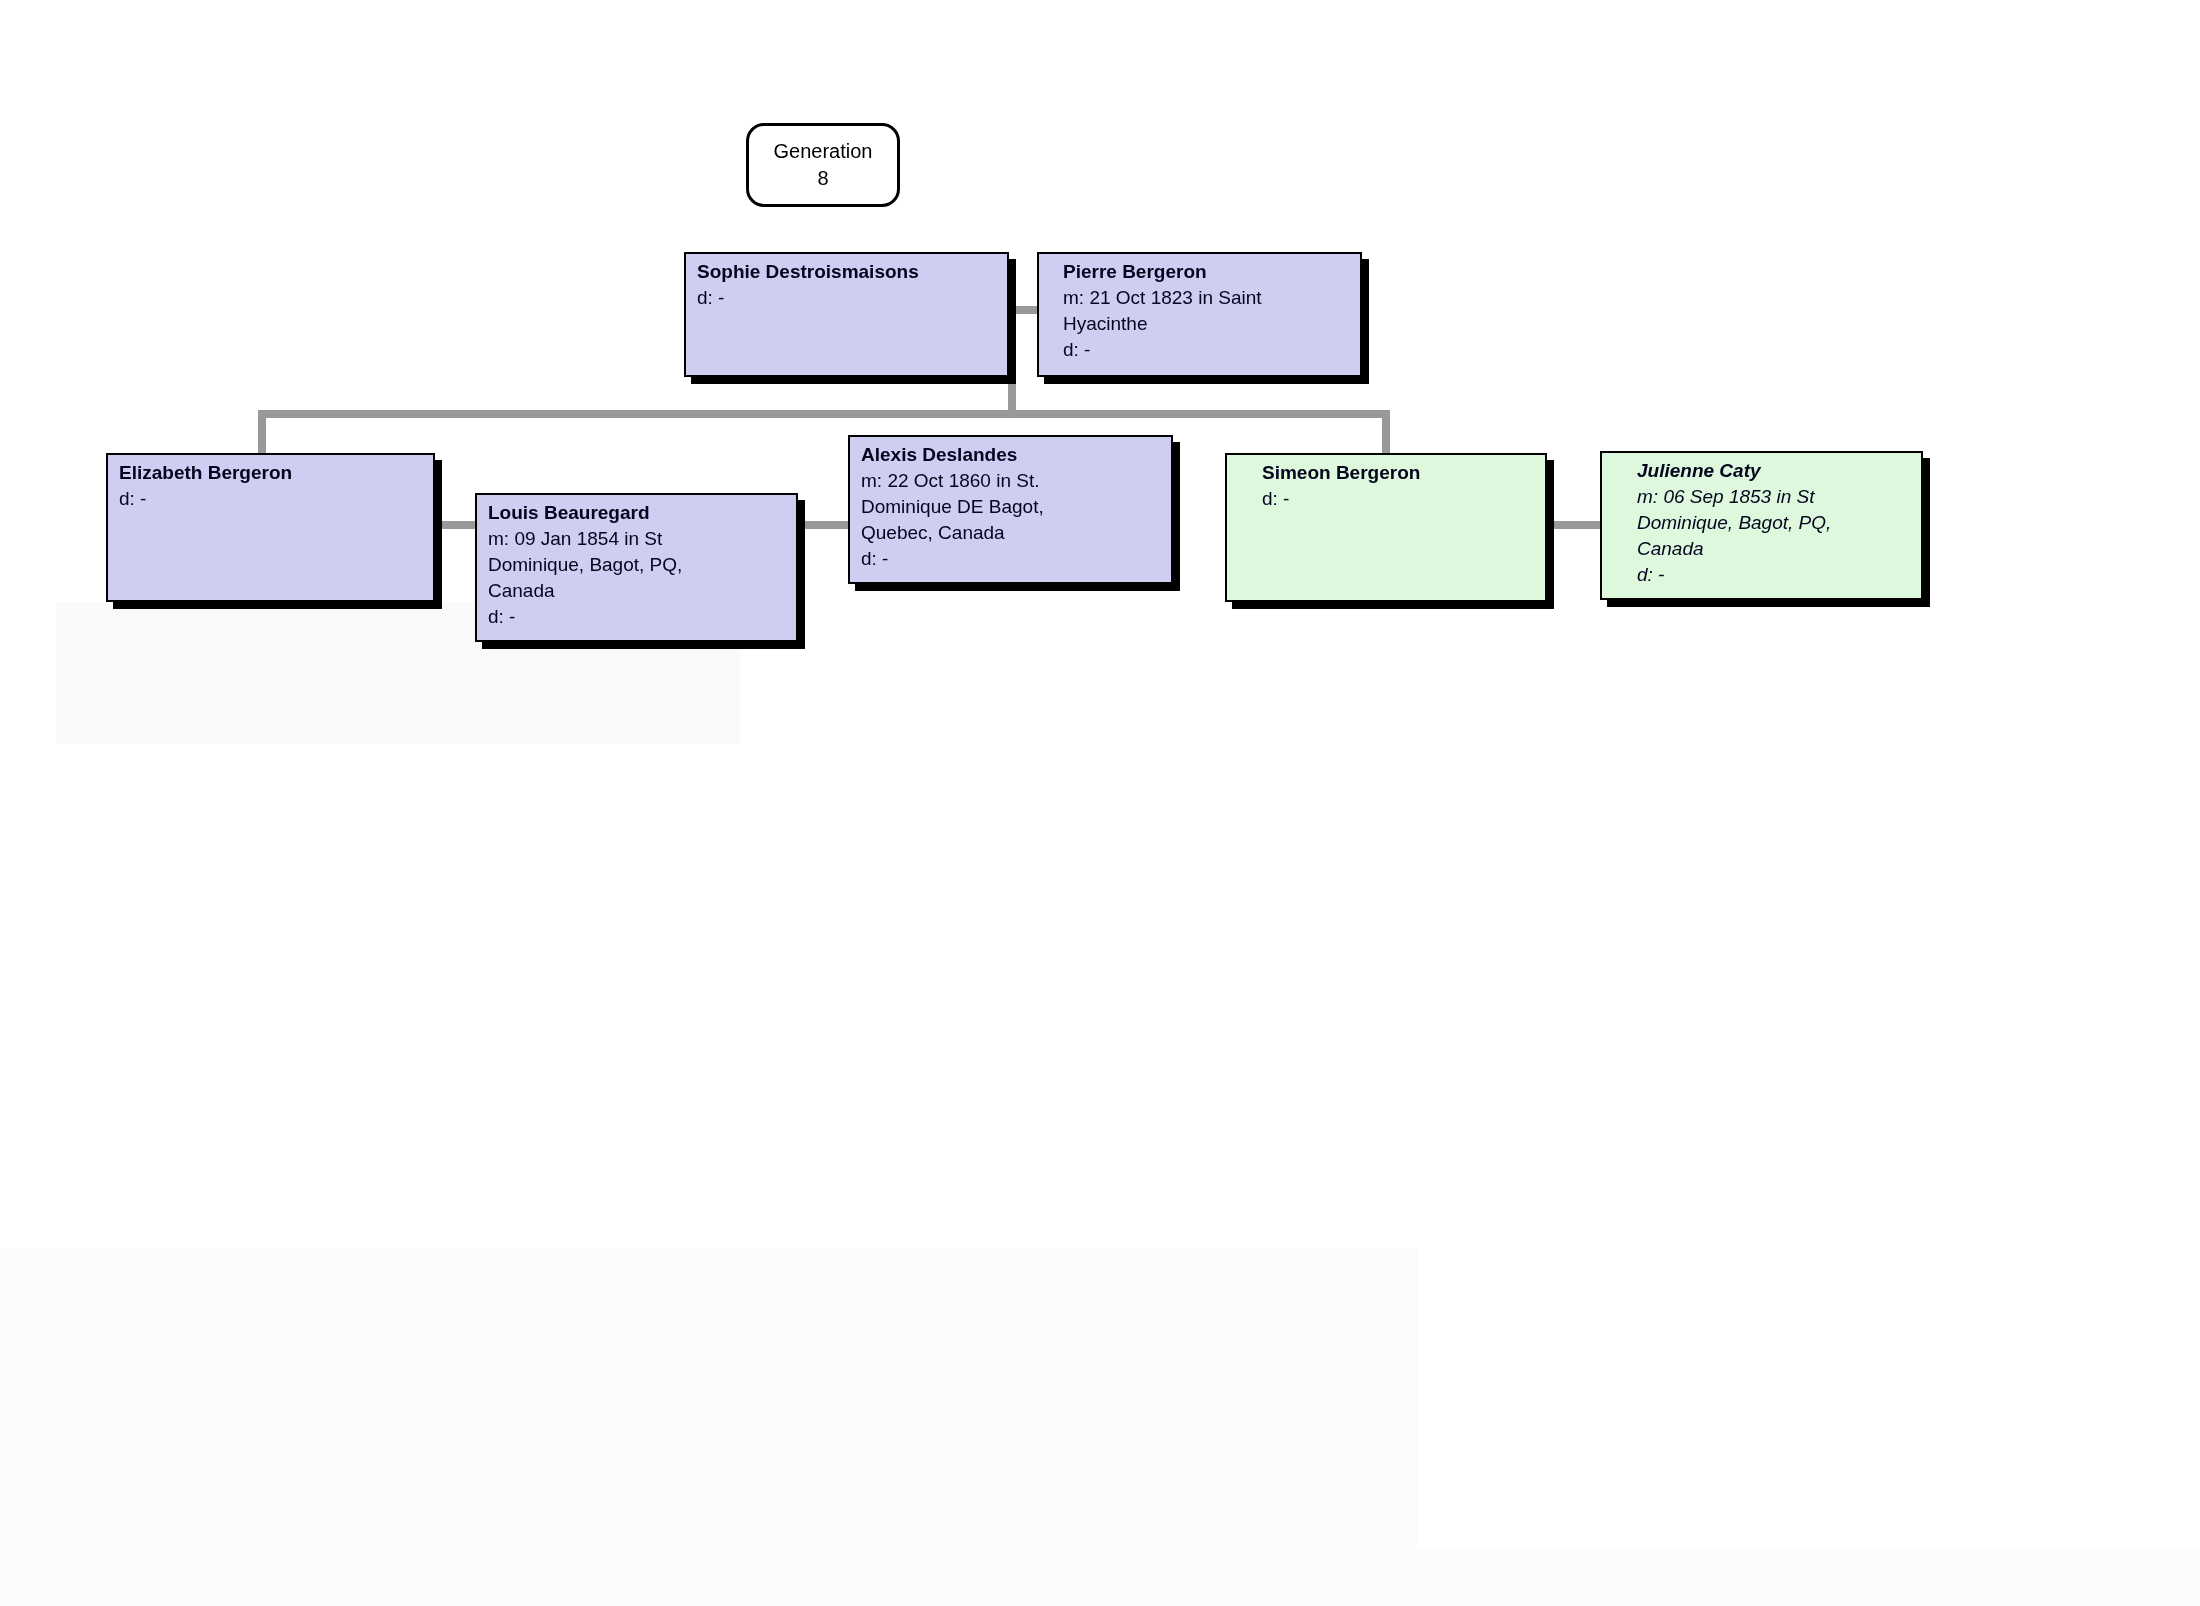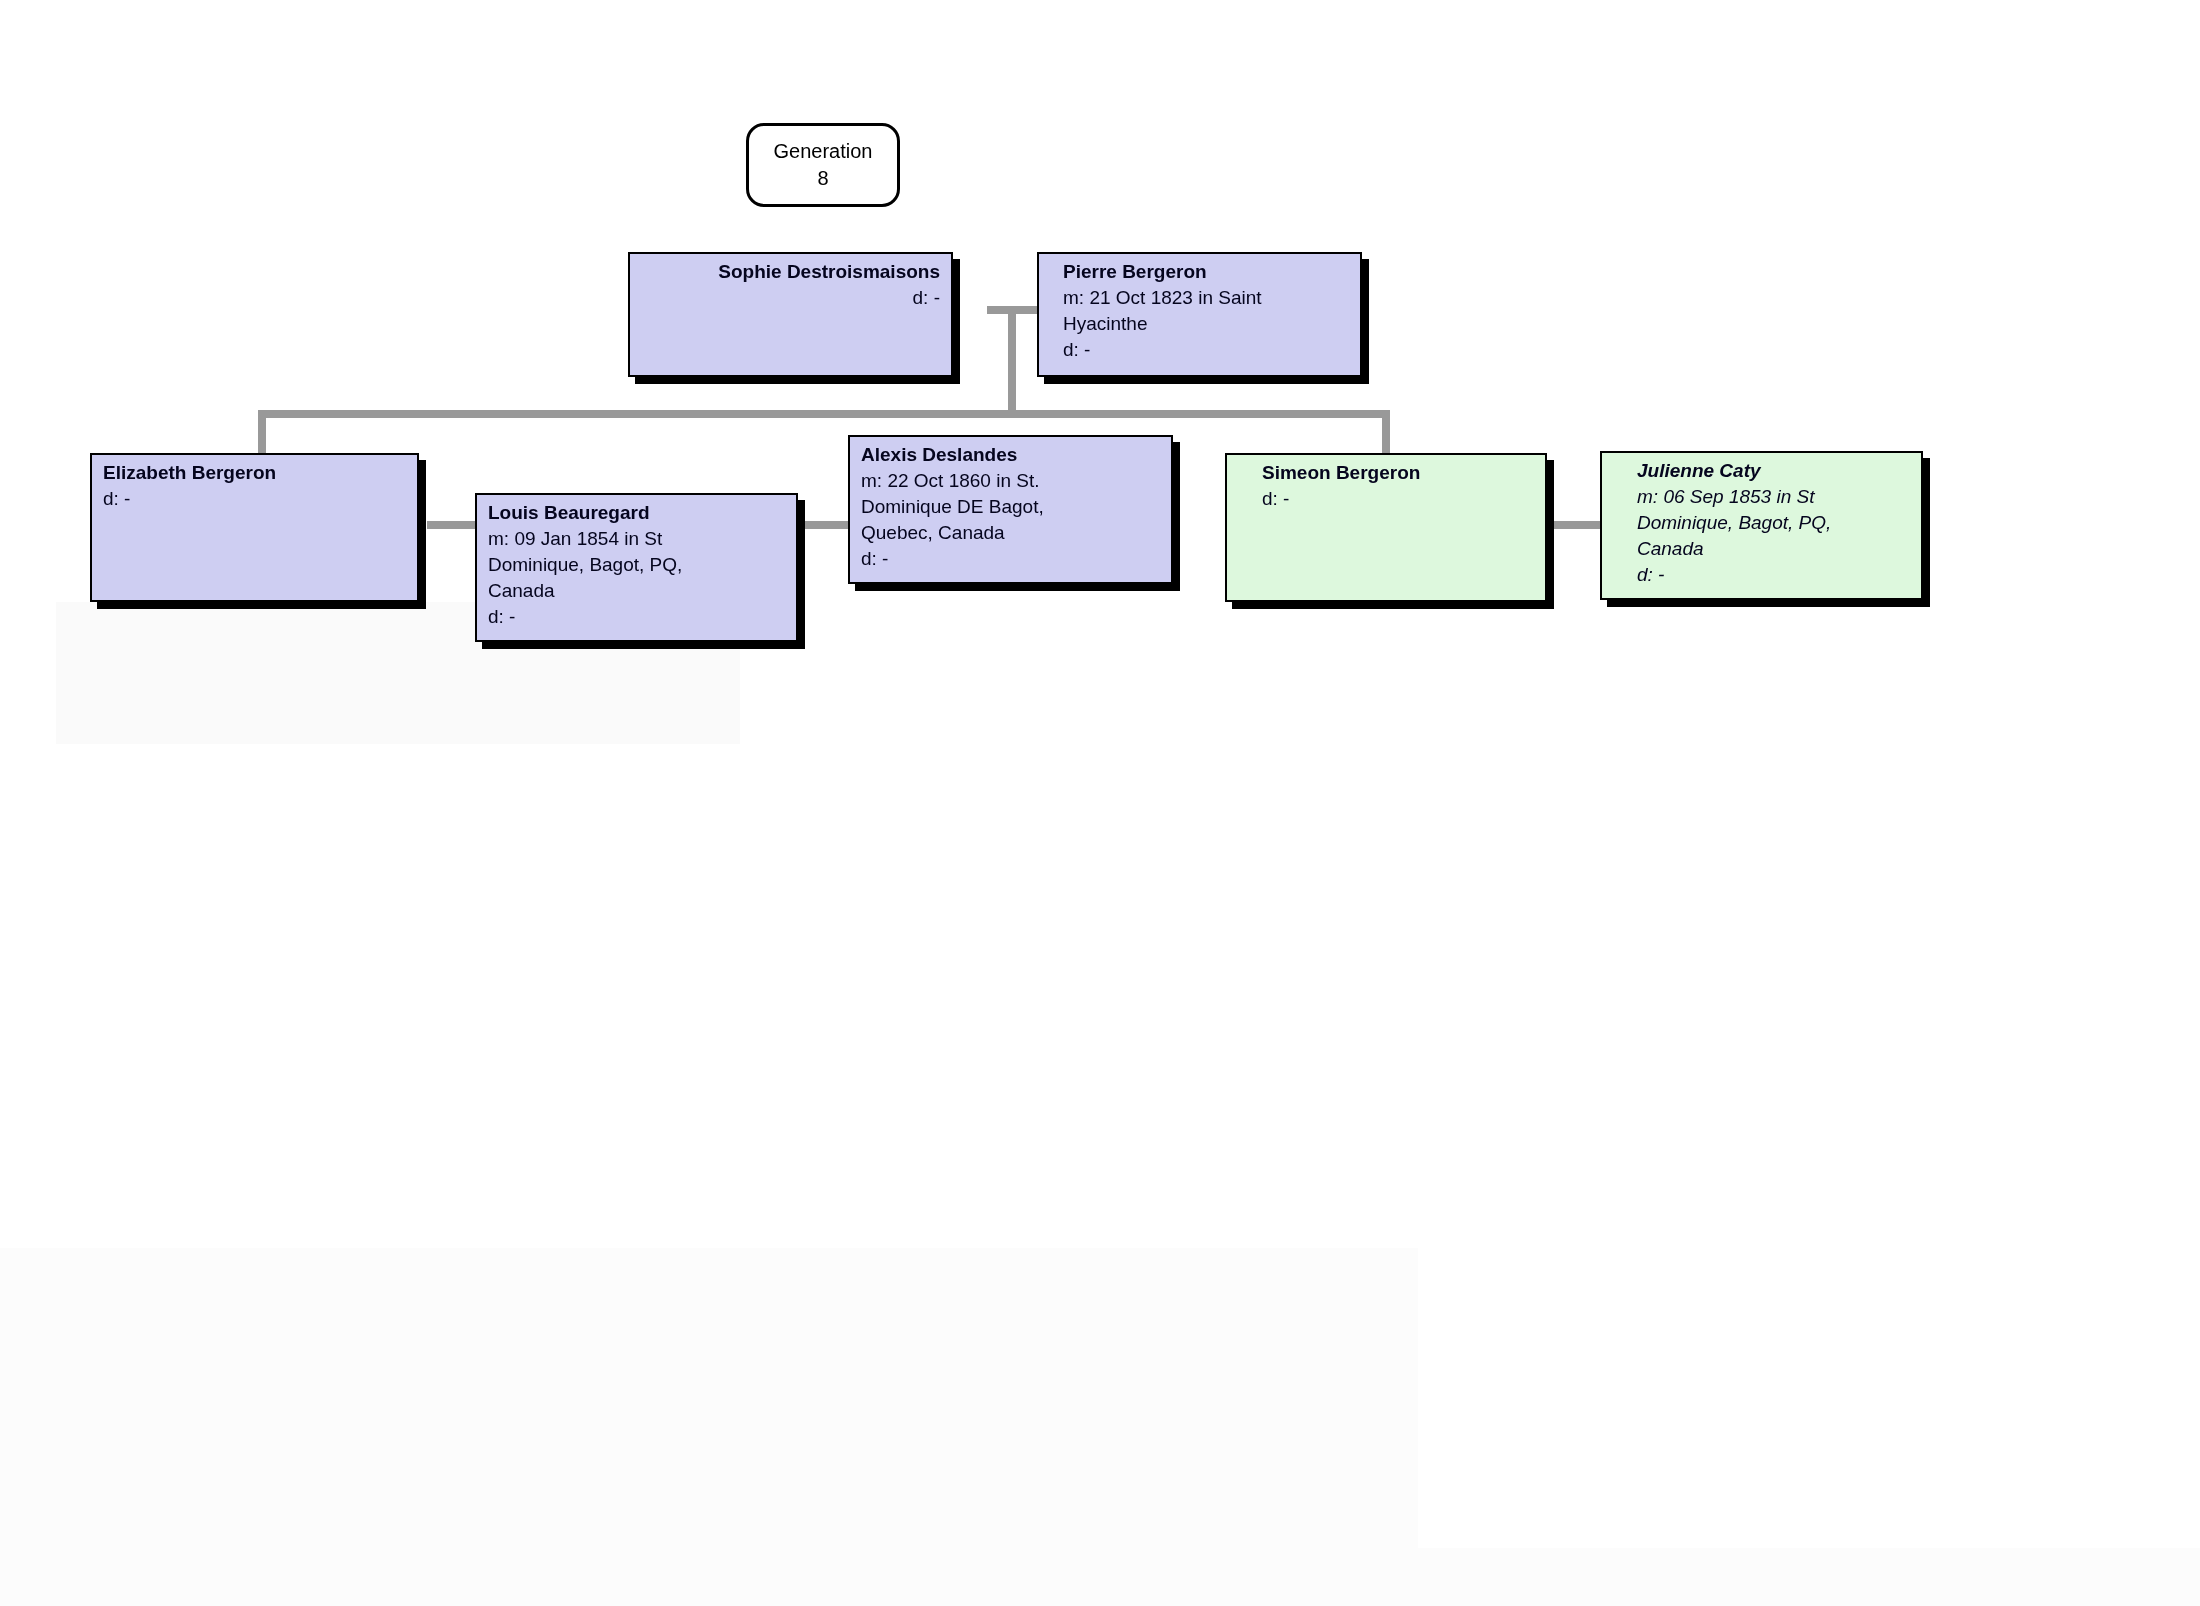--- a/index.html
+++ b/index.html
@@ -70,33 +70,33 @@
 
   <div class="conn" style="left:987px; top:306px; width:50px; height:8px;"></div>
   <div class="conn" style="left:1008px; top:306px; width:8px; height:112px;"></div>
   <div class="conn" style="left:258px; top:410px; width:1132px; height:8px;"></div>
   <div class="conn" style="left:258px; top:414px; width:8px; height:39px;"></div>
   <div class="conn" style="left:1382px; top:414px; width:8px; height:39px;"></div>
   <div class="conn" style="left:427px; top:521px; width:48px; height:8px;"></div>
   <div class="conn" style="left:798px; top:521px; width:50px; height:8px;"></div>
   <div class="conn" style="left:1547px; top:521px; width:53px; height:8px;"></div>
 
-  <div class="pbox" style="left:628px; top:252px; width:325px; height:125px;text-align:right;">
+  <div class="pbox" style="left:684px; top:252px; width:325px; height:125px;">
     <div class="pname">Sophie Destroismaisons</div>
     <div class="pdetails">d: -</div>
   </div>
 
   <div class="pbox" style="left:1037px; top:252px; width:325px; height:125px;padding-left:24px;">
     <div class="pname">Pierre Bergeron</div>
     <div class="pdetails">m: 21 Oct 1823 in Saint
 Hyacinthe
 d: -</div>
   </div>
 
-  <div class="pbox" style="left:90px; top:453px; width:329px; height:149px;">
+  <div class="pbox" style="left:106px; top:453px; width:329px; height:149px;">
     <div class="pname">Elizabeth Bergeron</div>
     <div class="pdetails">d: -</div>
   </div>
 
   <div class="pbox" style="left:475px; top:453px; width:323px; height:149px;margin-top:40px;">
     <div class="pname">Louis Beauregard</div>
     <div class="pdetails">m: 09 Jan 1854 in St
 Dominique, Bagot, PQ,
 Canada
 d: -</div>

